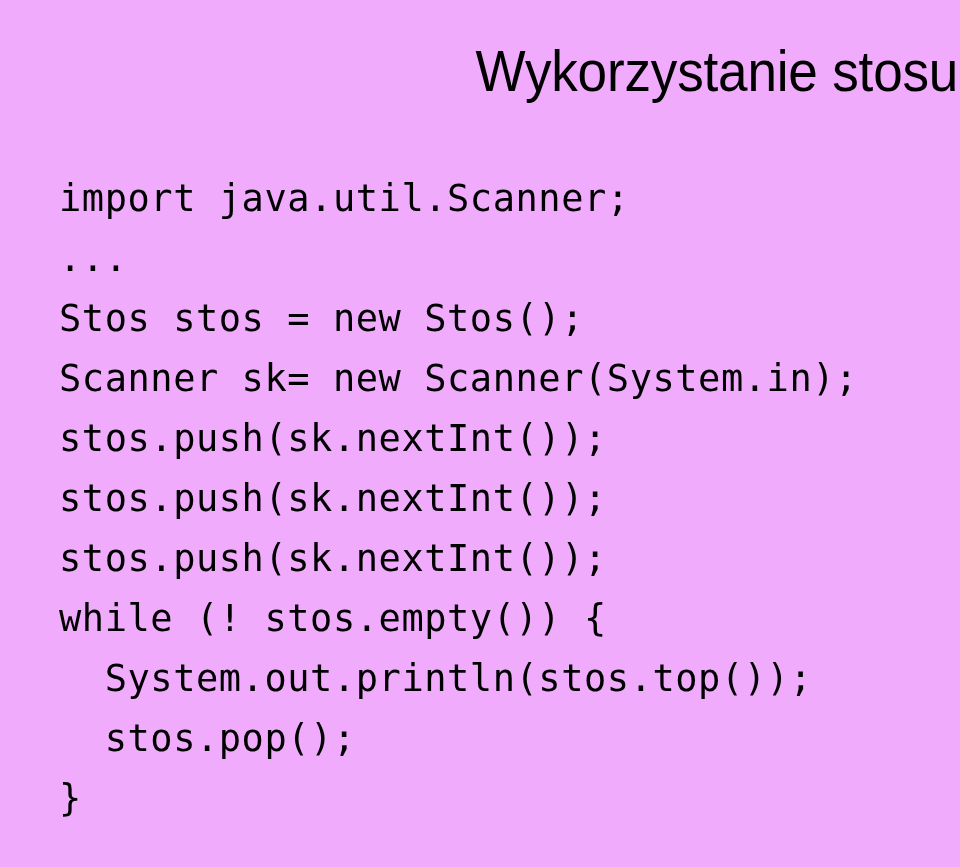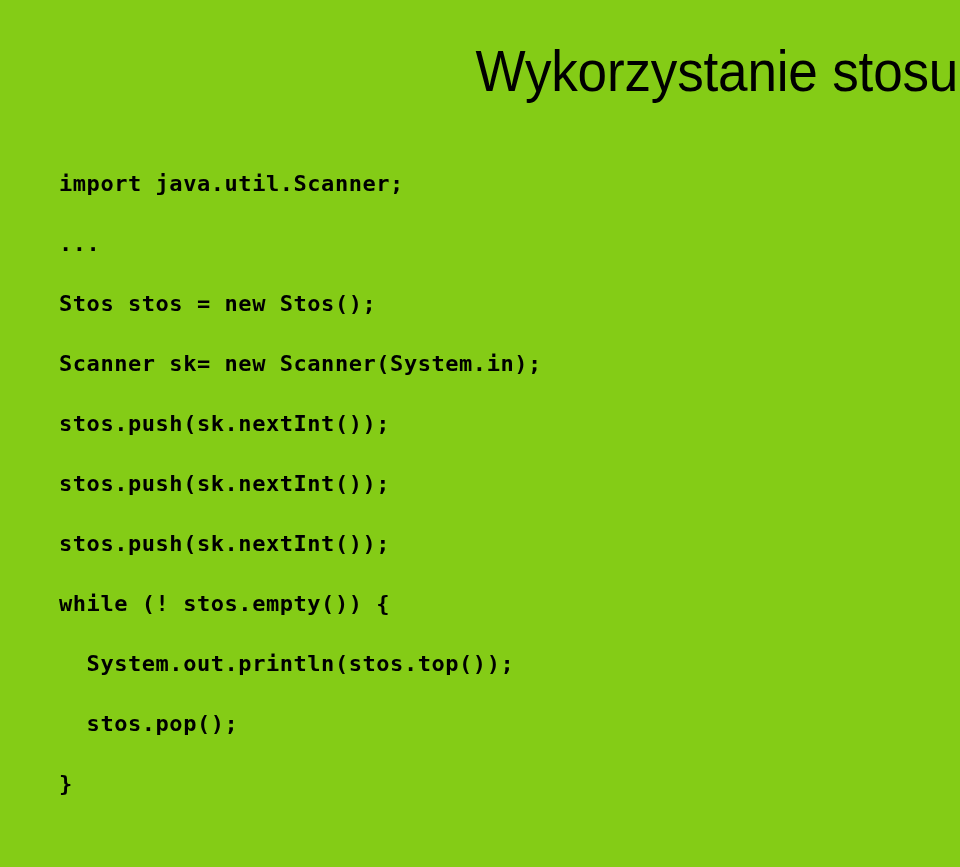--- a/index.html
+++ b/index.html
@@ -45,22 +45,22 @@
   }
 
   
   #code-block {
     position: absolute;
     left: 59px;
     top: 132px;
     width: 900px;
     color: #000000;
     font-family: "DejaVu Sans Mono", "Liberation Mono", monospace;
-    font-size: 22px;
-    font-weight: 700;
+    font-size: 37px;
+    font-weight: 400;
     line-height: 60px;
     white-space: pre;
     letter-spacing: 0.55px;
   }
   .code-line {
     display: block;
     height: 60px;
     white-space: pre;
   }
 
@@ -75,20 +75,20 @@
     font-family: "Liberation Serif", "DejaVu Serif", serif;
     font-size: 23px;
     font-weight: 700;
     white-space: nowrap;
     letter-spacing: 0.1px;
   }
 </style>
 </head>
 <body>
 
-<div id="slide" style="background: #84cc16;">
+<div id="slide" style="background: #f0abfc;">
 
   <h1 id="slide-title" style="color: rgb(0, 0, 0);">Wykorzystanie stosu</h1>
 
   <pre id="code-block" style="color: rgb(0, 0, 0);"><span class="code-line">import java.util.Scanner;</span><span class="code-line">...</span><span class="code-line">Stos stos = new Stos();</span><span class="code-line">Scanner sk= new Scanner(System.in);</span><span class="code-line">stos.push(sk.nextInt());</span><span class="code-line">stos.push(sk.nextInt());</span><span class="code-line">stos.push(sk.nextInt());</span><span class="code-line">while (! stos.empty()) {</span><span class="code-line">  System.out.println(stos.top());</span><span class="code-line">  stos.pop();</span><span class="code-line">}</span></pre>
 
 
 </div>
 
 </body></html>

